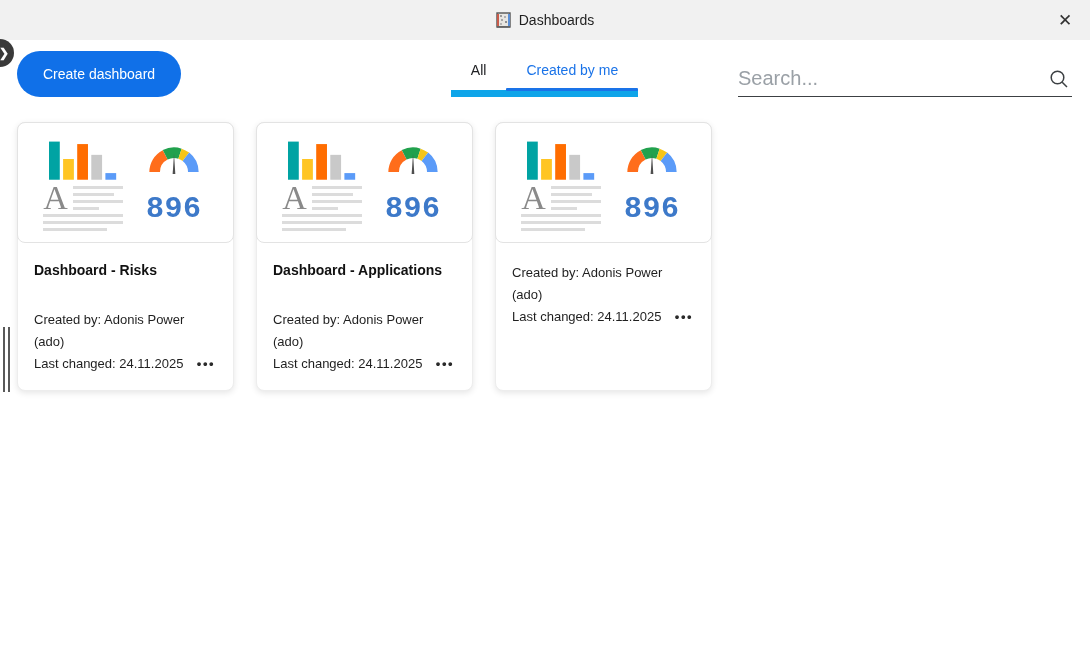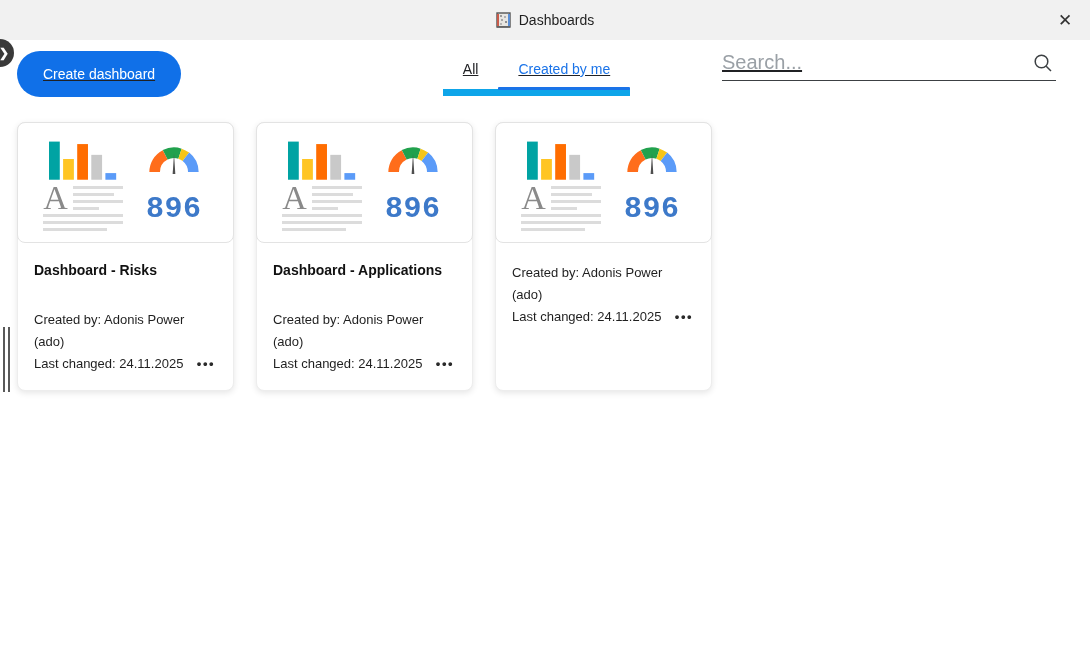--- a/index.html
+++ b/index.html
@@ -30,21 +30,21 @@
   }
 
   
   .resize-handle {
     position:absolute; left:3px; top:327px; height:65px; width:7px;
     border-left:2px solid #595959; border-right:2px solid #595959; cursor:ew-resize;
   }
 
   
   .header-row {
-    display:flex; align-items:flex-start; padding:11px 34px 0 17px;text-decoration:underline;
+    display:flex; align-items:flex-end; padding:11px 18px 0 17px;
   }
   .header-left { flex:1; display:flex; align-items:flex-start; }
   .header-right { flex:1; display:flex; justify-content:flex-end; }
 
   .create-btn {
     background:var(--accent-blue,#1070e8); color:#fff; border:none; cursor:pointer;
     font-size:14px; font-family:inherit; padding:0 26px; height:46px;
     border-radius:23px;
   }
 

